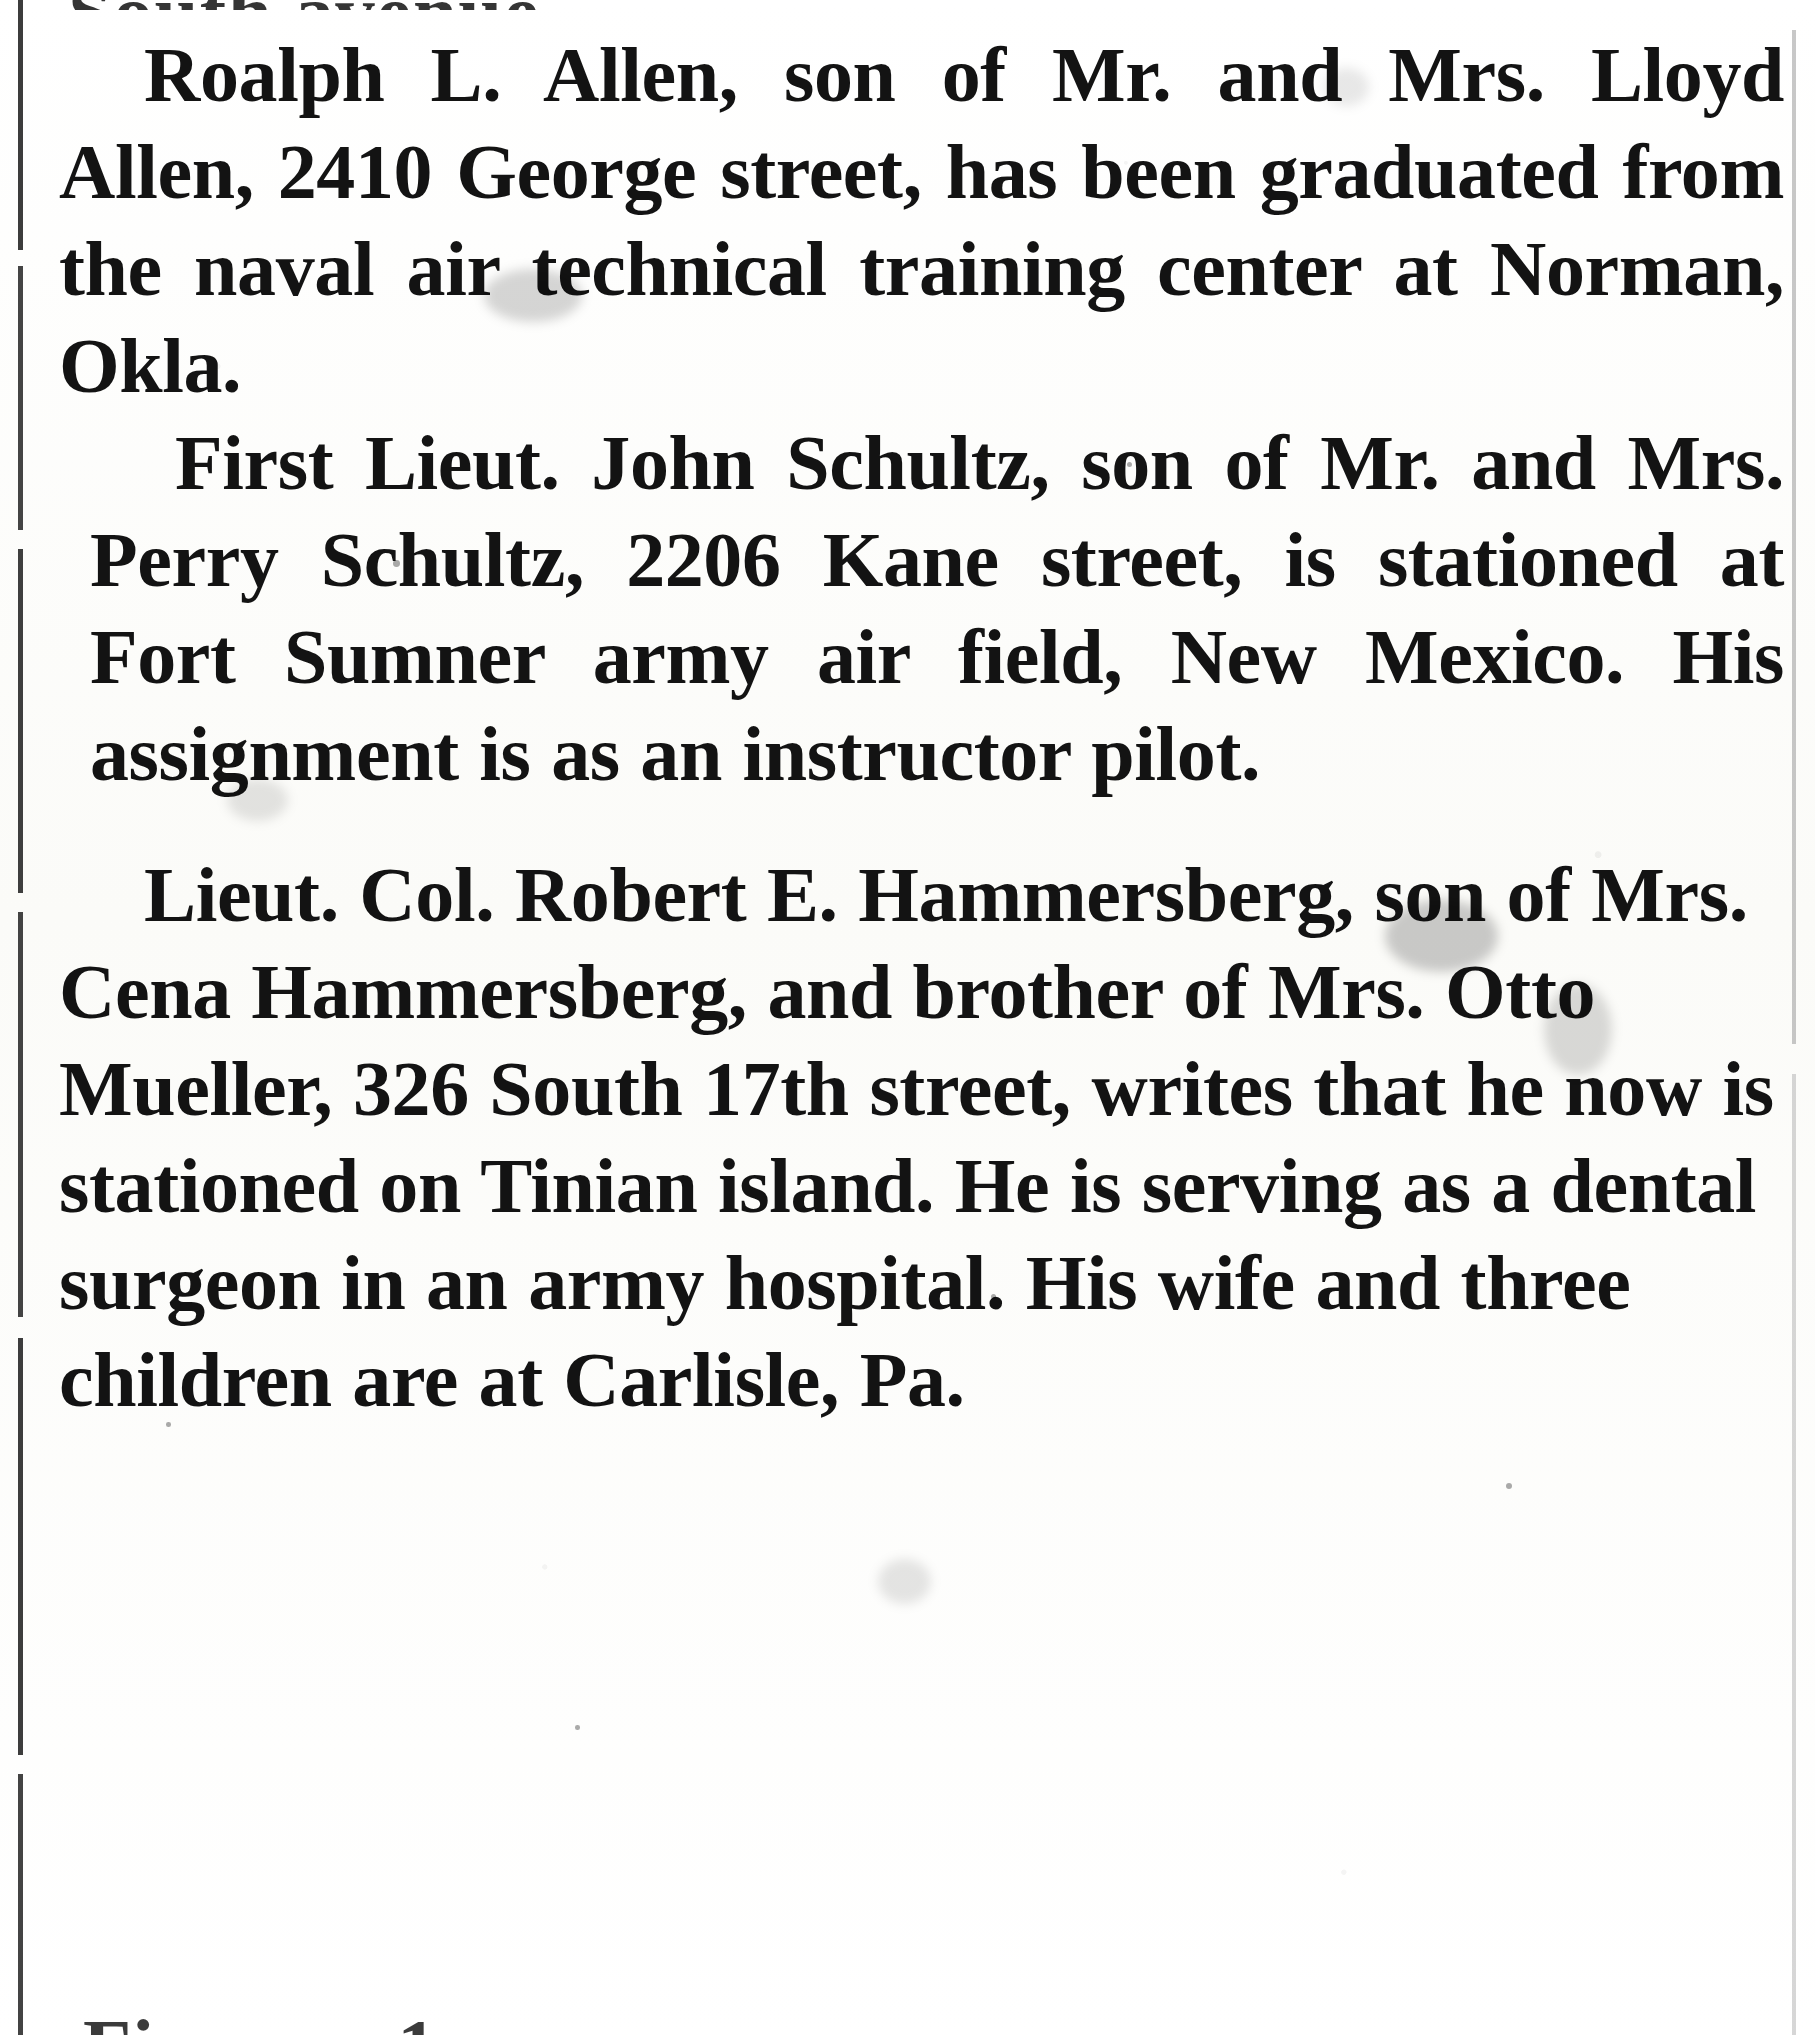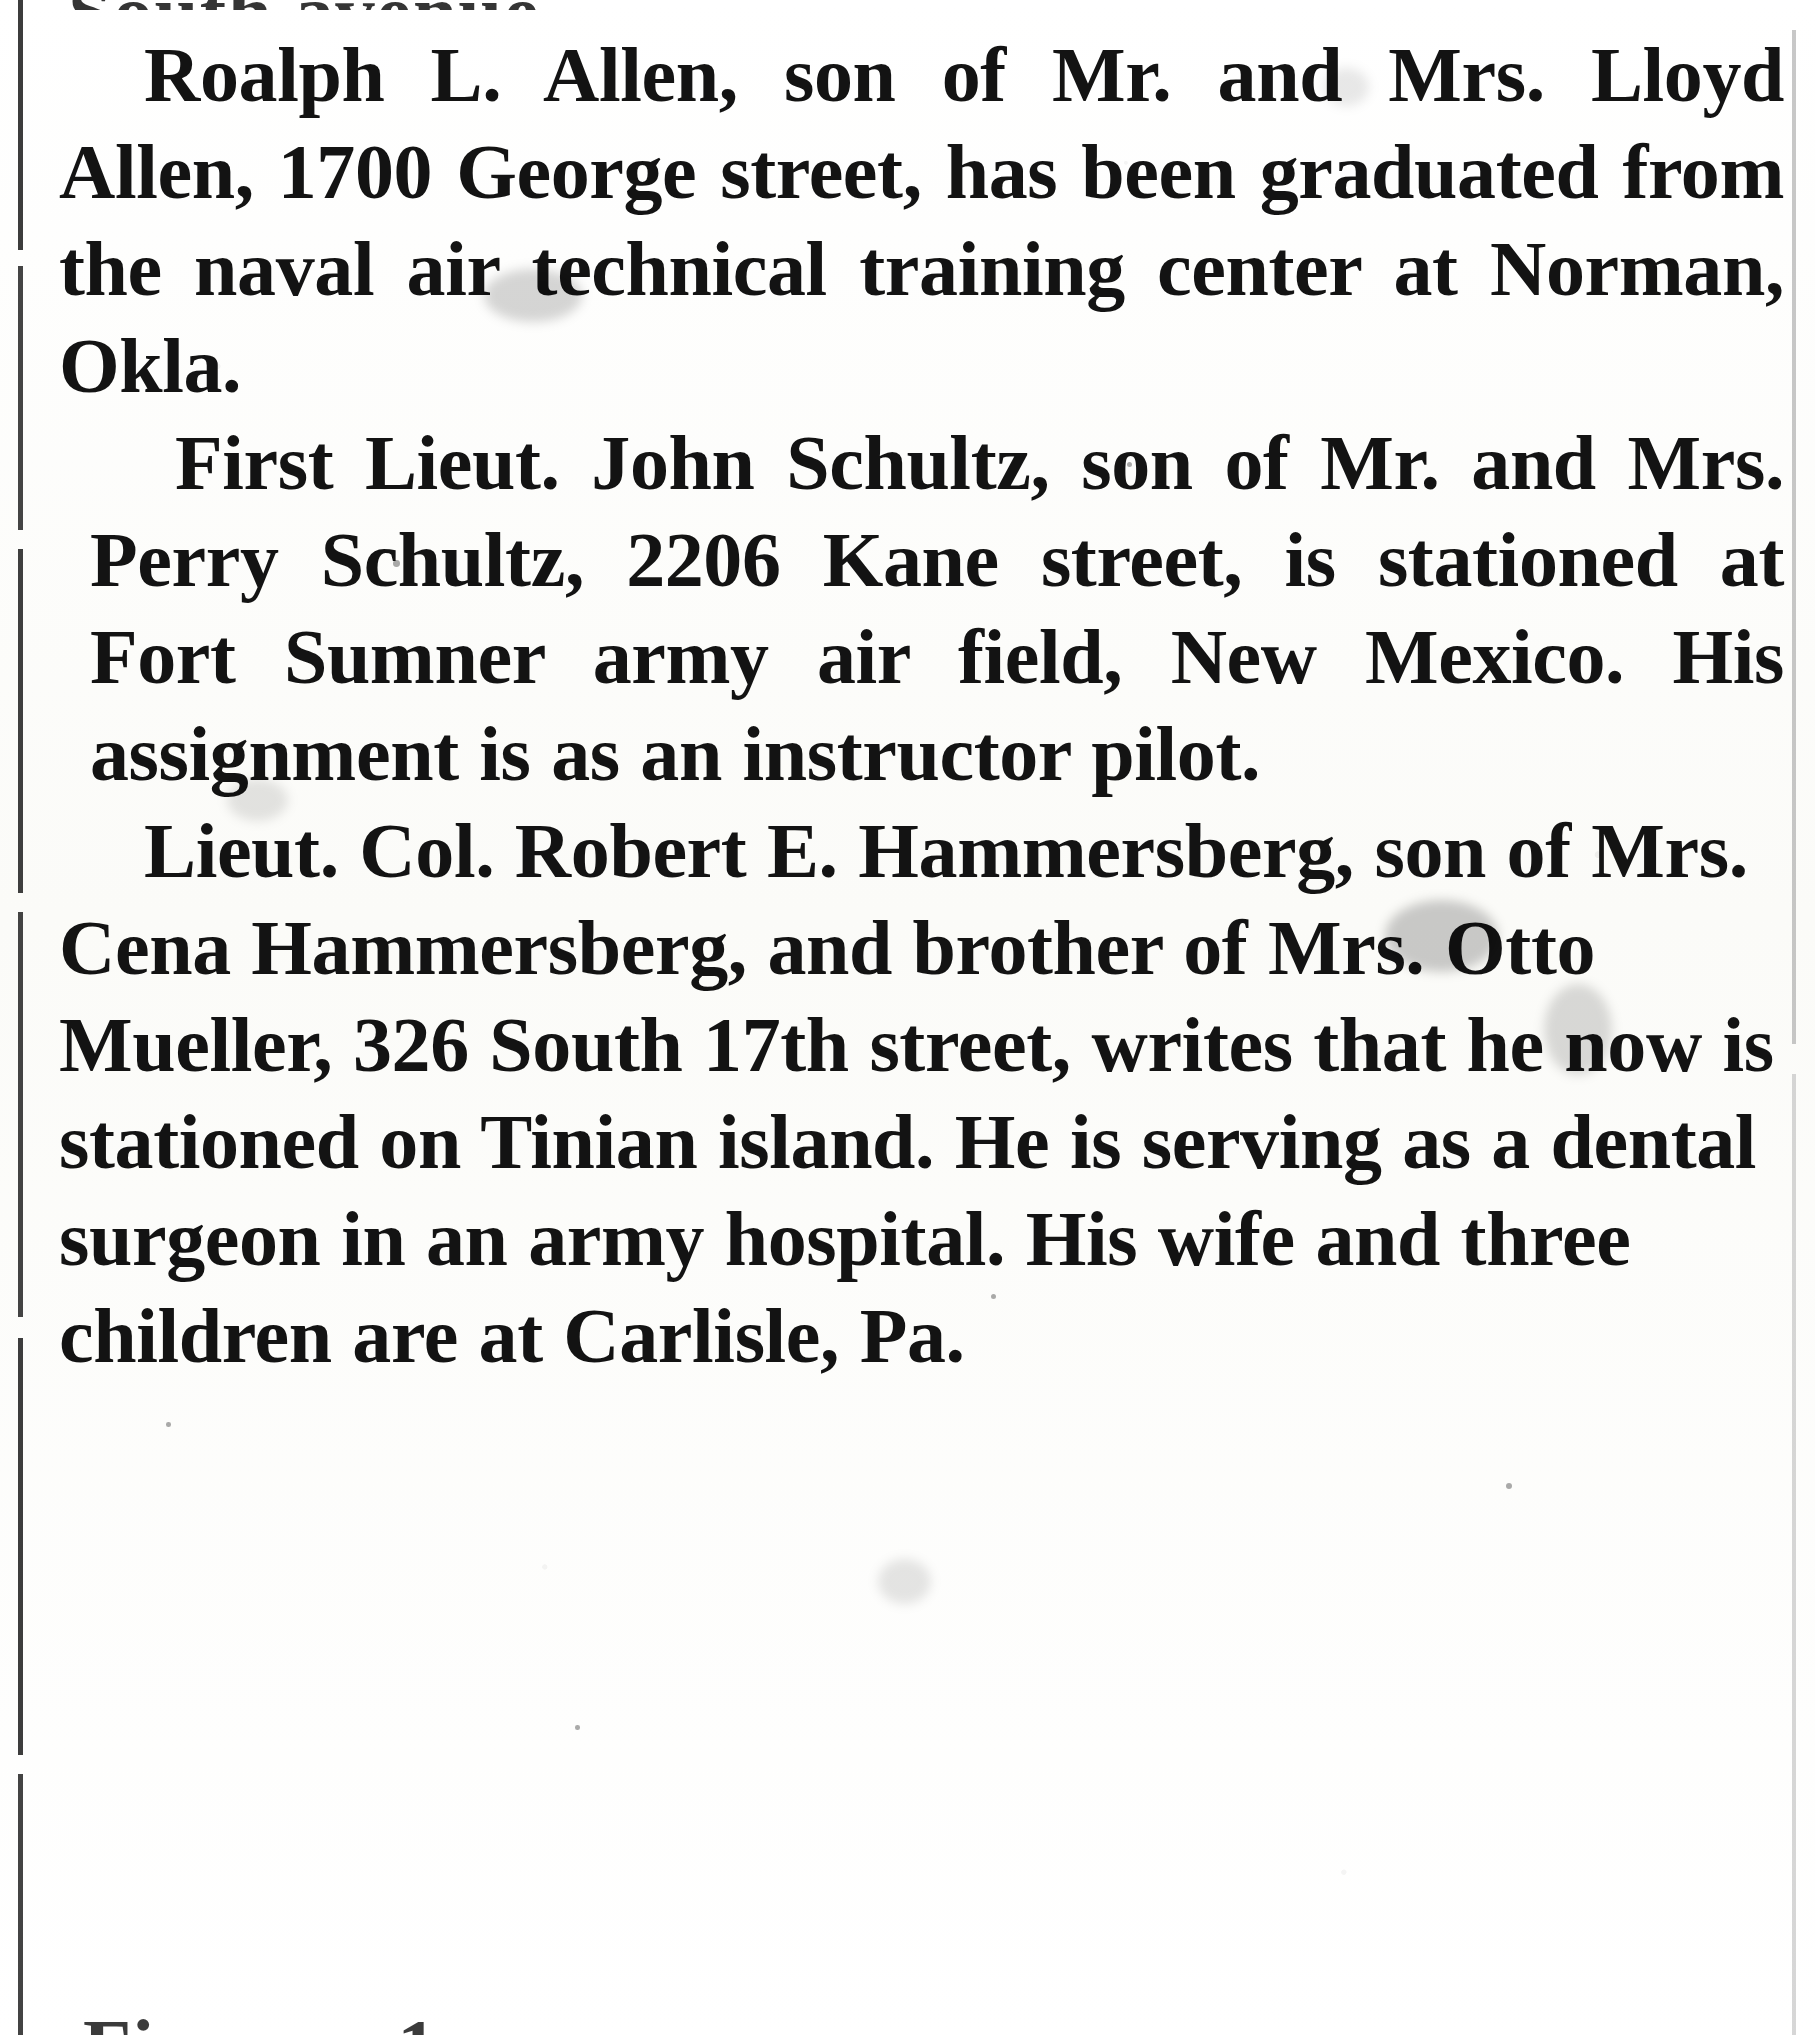--- a/index.html
+++ b/index.html
@@ -121,21 +121,21 @@
     text-align: justify;
     text-indent: 85px;
     letter-spacing: -0.4px;
     word-spacing: 1.5px;
     text-rendering: optimizeLegibility;
   }
   .para:last-child { text-align: left; }
 
   .p1 { filter: blur(0.1px); }
   .p2 { filter: blur(0.2px); margin-left: 31px; }
-  .p3 { filter: blur(0.1px); }
+  .p3 { filter: blur(0.1px); margin-top: 44px; }
 
   
   .smudge {
     position: absolute;
     border-radius: 50%;
     background: rgba(0,0,0,0.16);
     filter: blur(5.3px);
     pointer-events: none;
   }
   .s1 { left: 1385px; top: 900px; width: 113px; height: 72px; background: rgba(0,0,0,0.20); }
@@ -159,21 +159,21 @@
 <div class="scan">
 
   <div class="paper-noise"></div>
 
   <div class="column-rule"></div>
   <div class="column-rule-right"></div>
 
   <div class="clip-top">South avenue.</div>
 
   <div class="article">
-    <p class="para p1">Roalph L. Allen, son of Mr. and Mrs. Lloyd Allen, 1700 George street, has been graduated from the naval air technical training center at Norman, Okla.</p>
+    <p class="para p1">Roalph L. Allen, son of Mr. and Mrs. Lloyd Allen, 2410 George street, has been graduated from the naval air technical training center at Norman, Okla.</p>
     <p class="para p2">First Lieut. John Schultz, son of Mr. and Mrs. Perry Schultz, 2206 Kane street, is stationed at Fort Sumner army air field, New Mexico. His assignment is as an instructor pilot.</p>
     <p class="para p3">Lieut. Col. Robert E. Hammersberg, son of Mrs. Cena Hammersberg, and brother of Mrs. Otto Mueller, 326 South 17th street, writes that he now is stationed on Tinian island. He is serving as a dental surgeon in an army hospital. His wife and three children are at Carlisle, Pa.</p>
   </div>
 
   <div class="clip-bottom">Fireman 1 c</div>
 
   <div class="smudge s1"></div>
   <div class="smudge s2"></div>
   <div class="smudge s3"></div>
   <div class="smudge s4"></div>

